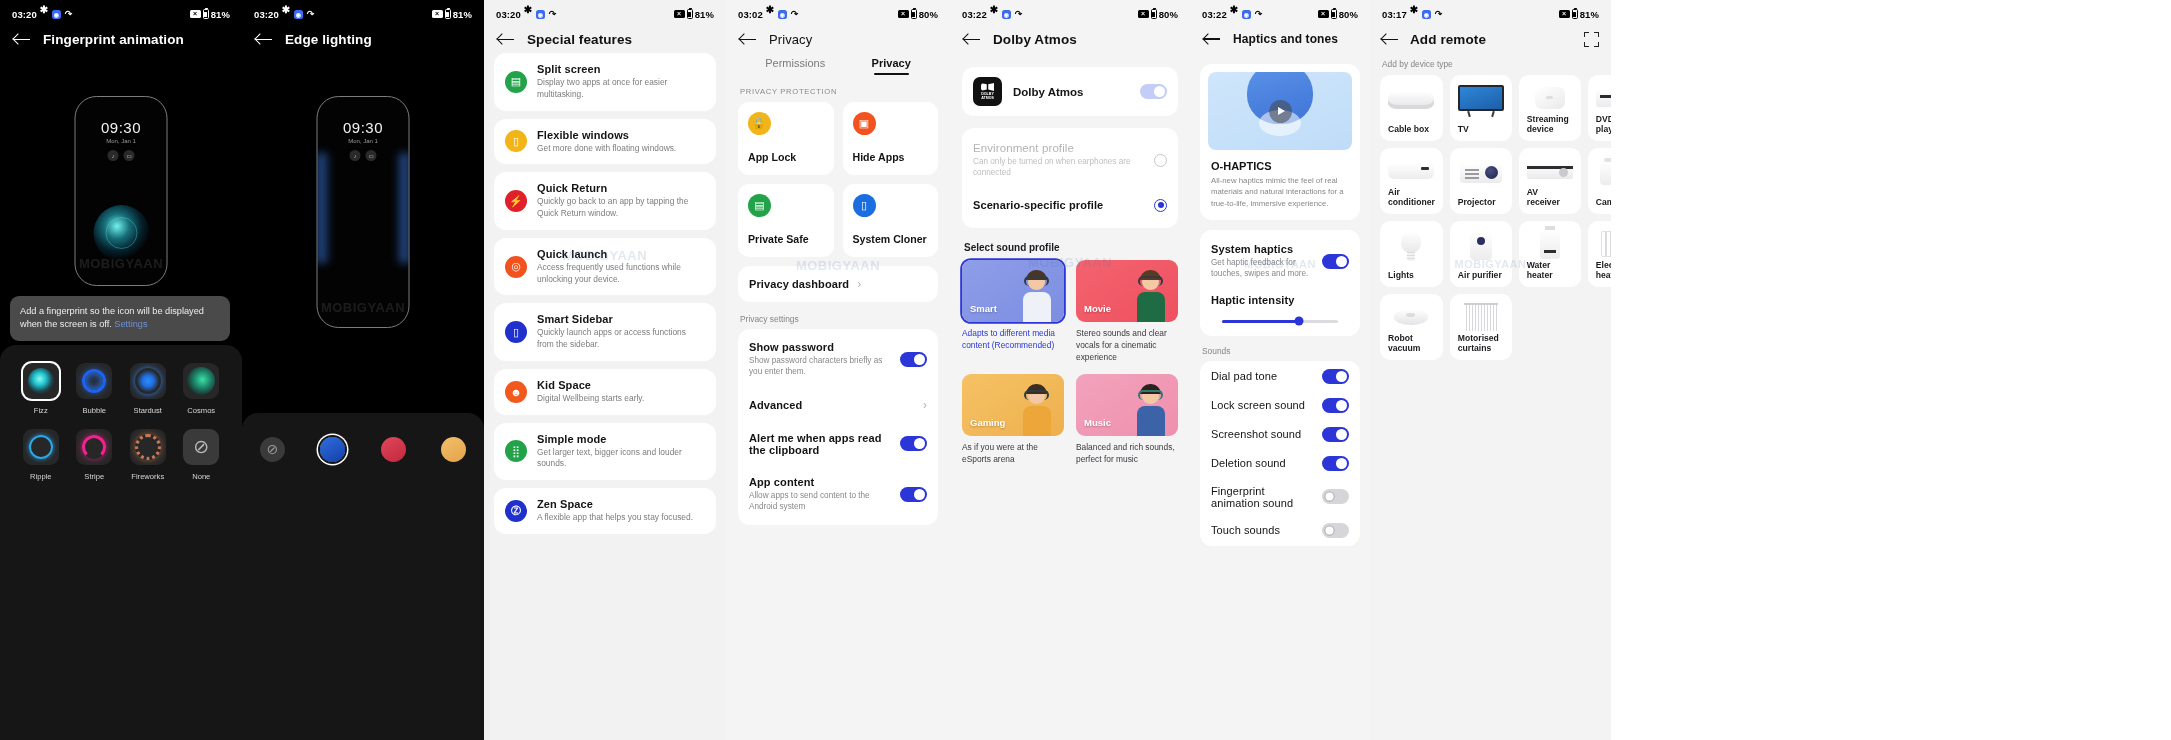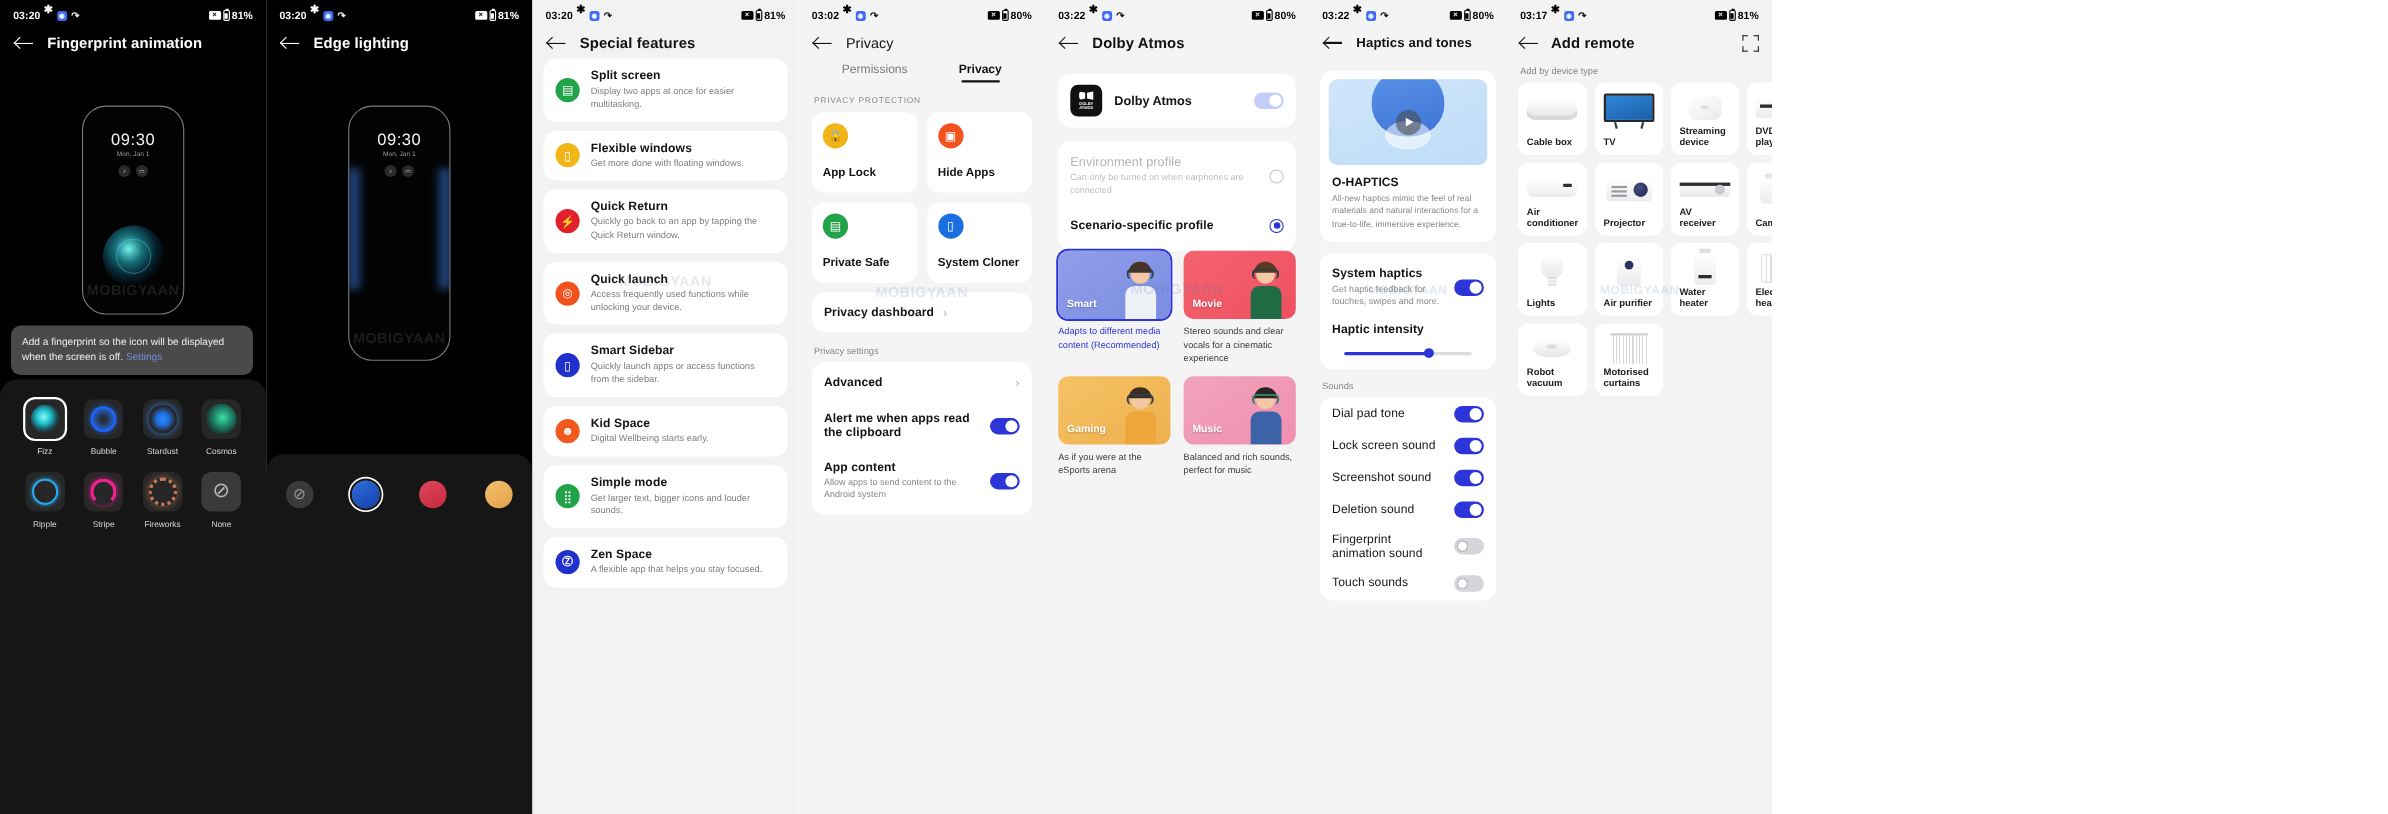--- a/index.html
+++ b/index.html
@@ -604,20 +604,27 @@
 
     <div class="row-card">
       <div class="r-title">Privacy dashboard</div>
       <div class="chev">›</div>
     </div>
 
     <div class="section-lbl">Privacy settings</div>
 
     <div class="row-stack">
       <div class="row">
+        <div>
+          <div class="r-title">Show password</div>
+          <div class="r-sub">Show password characters briefly as you enter them.</div>
+        </div>
+        <div class="toggle on"></div>
+      </div>
+      <div class="row">
         <div class="r-title">Advanced</div>
         <div class="chev">›</div>
       </div>
       <div class="row">
         <div class="r-title" style="max-width:140px">Alert me when apps read the clipboard</div>
         <div class="toggle on"></div>
       </div>
       <div class="row">
         <div>
           <div class="r-title">App content</div>
@@ -670,20 +677,21 @@
           <div class="r-sub" style="color:#c0c0c5">Can only be turned on when earphones are connected</div>
         </div>
         <div class="radio"></div>
       </div>
       <div class="row">
         <div class="r-title">Scenario-specific profile</div>
         <div class="radio sel"></div>
       </div>
     </div>
 
+    <div class="section-lbl" style="font-size:10px;color:#1c1c20;font-weight:bold;padding:14px 14px 7px 14px">Select sound profile</div>
 
     <div class="profile-grid">
       <div class="prof-card">
         <div class="prof-img sm-bg selected">
           <div class="figure">
             <div class="fig-body" style="background:#eef2f8"></div>
             <div class="fig-head"></div>
               <div class="fig-hair"></div>
               <div class="fig-cans"></div>
           </div>

